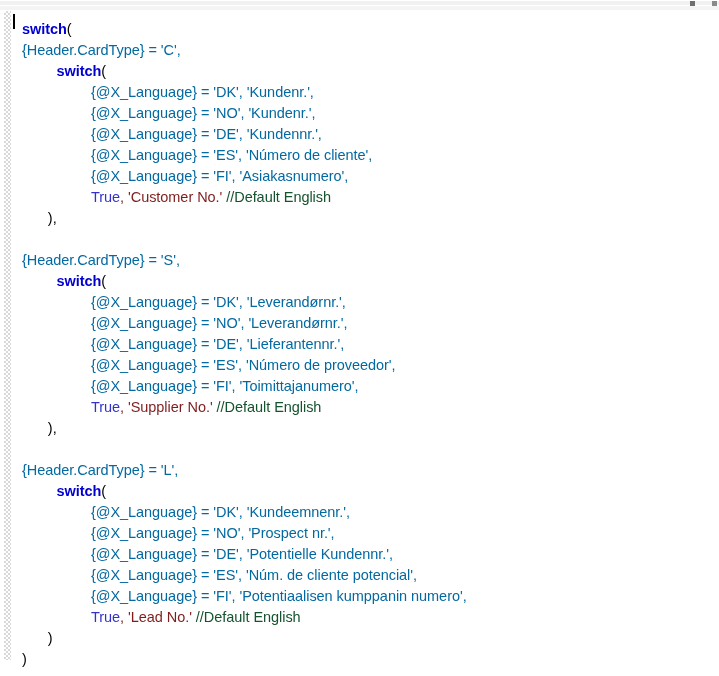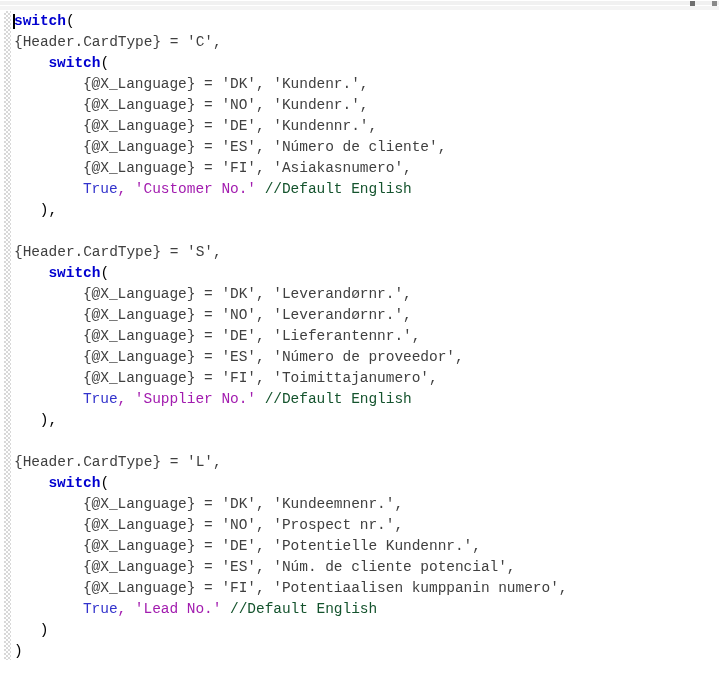--- a/index.html
+++ b/index.html
@@ -75,39 +75,39 @@
     height: 15px;
     background: #000000;
   }
 
   
   #code {
     position: absolute;
     left: 0;
     top: 0;
     width: 597px;
-    margin: 0;
+    margin: 8px;
     padding: 0;
-    font-family: Liberation Mono, monospace;
+    font-family: Liberation Sans, sans-serif;
     font-size: 14.5px;
     line-height: 21px;
     white-space: pre;
     color: #000000;
     letter-spacing: -0.05px;
   }
   #code .ln {
     display: block;
     height: 21px;
     padding-left: 14px;
   }
   .kw   { color: #0000d0; font-weight: bold; }
   .bool { color: #3333cc; text-align: right; }
   .cmt  { color: #14532d; }
-  .fld  { color: #404040; }
-  .str  { color: #a21caf; }
+  .fld  { color: #0369a1; }
+  .str  { color: #7f1d1d; }
   .punc { color: #000000; }
 </style>
 </head>
 <body>
 
 <div id="top-strip">
   <div class="chrome-rail r1"></div>
   <div class="chrome-rail r2"></div>
   <div class="chrome-mark m1"></div>
   <div class="chrome-mark m2"></div>

